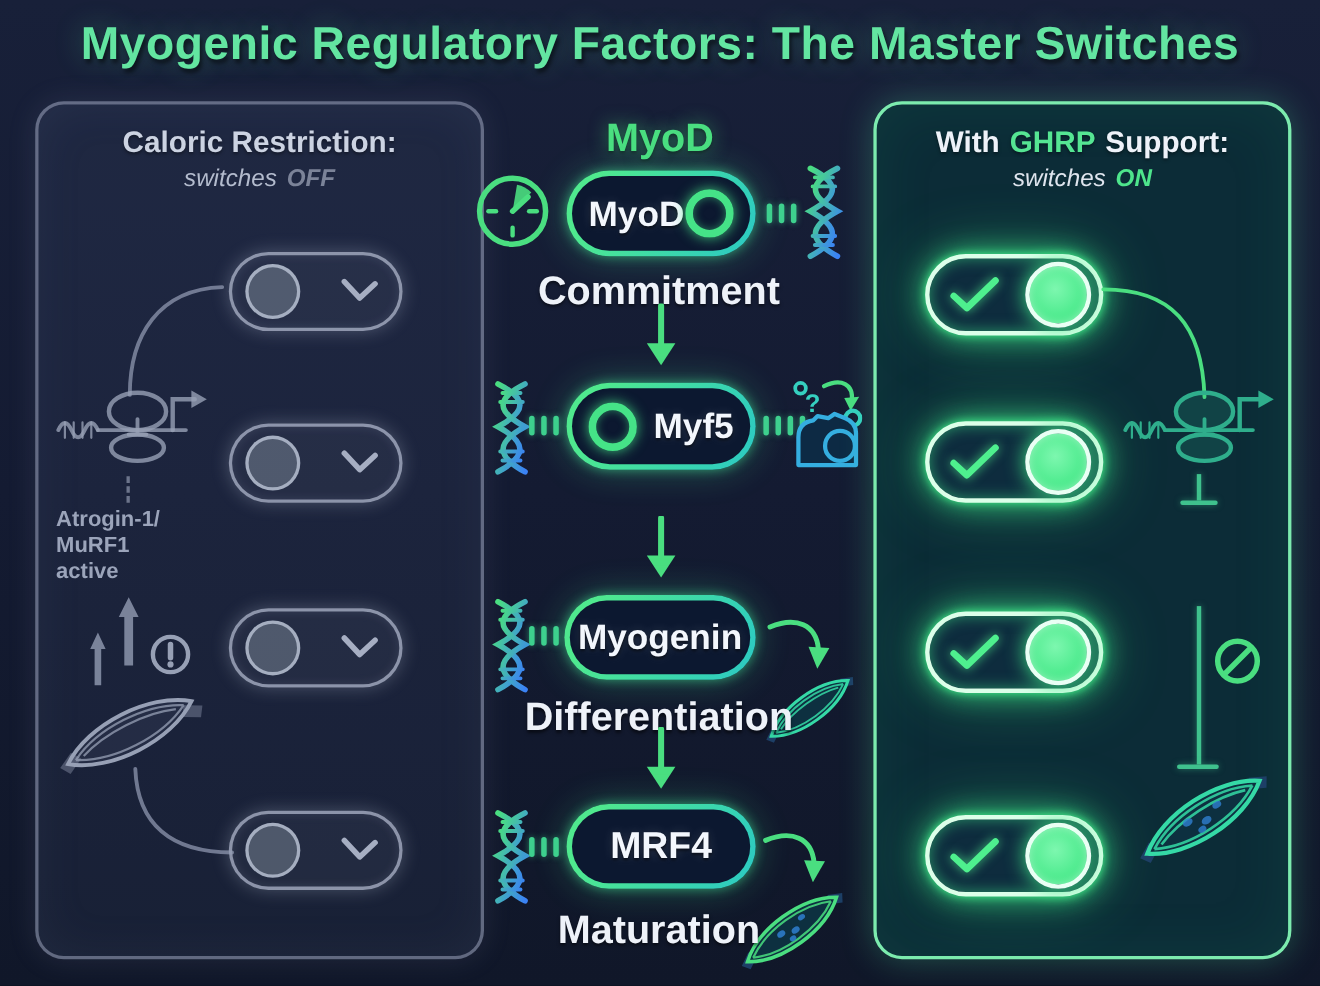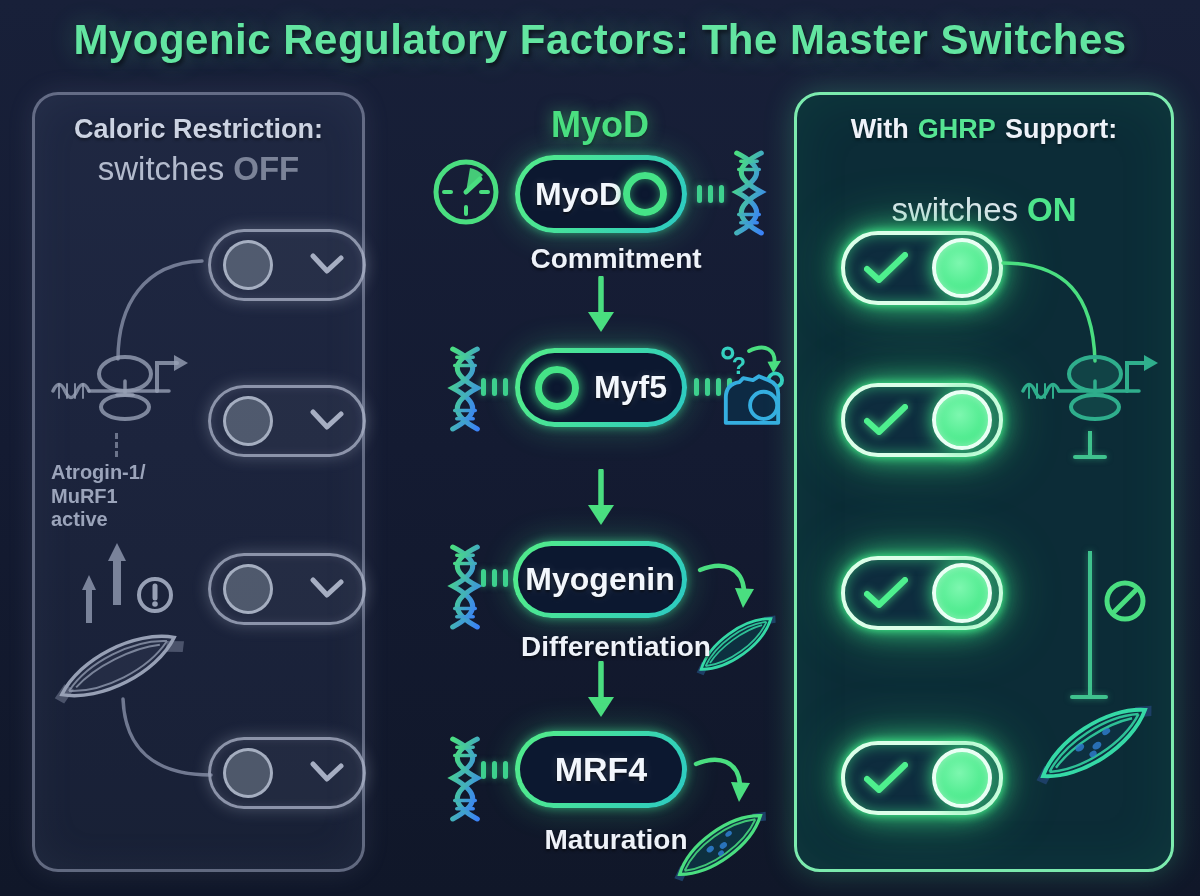--- a/index.html
+++ b/index.html
@@ -10,39 +10,39 @@
   }
   
   .title{
     position:absolute;top:16px;left:0;width:100%;text-align:center;
     font-size:42px;font-weight:700;color:#63e5a1;letter-spacing:.5px;
     text-shadow:2px 3px 4px rgba(0,0,0,.55),0 0 26px rgba(90,230,160,.30);
   }
   
   .panel{position:absolute;top:92px;height:780px;border-radius:26px;box-sizing:border-box;}
   .panel-left{
-    left:32px;width:333px;
+    left:32px;width:408px;
     border:3px solid rgba(158,166,190,.55);
     background:rgba(88,98,136,.13);
     box-shadow:0 0 26px rgba(140,150,185,.14), inset 0 0 46px rgba(140,150,185,.07);
   }
   .panel-right{
     left:794px;width:380px;
     border:3px solid #7cebae;
     background:#0c2c37;
     box-shadow:0 0 30px rgba(80,235,160,.28), inset 0 0 55px rgba(40,190,125,.10);
   }
   .panel-head{position:absolute;top:16px;left:0;width:100%;text-align:center;line-height:1.35;}
   .ph-l1{font-size:27px;font-weight:700;color:#ccd3e2;text-shadow:0 2px 3px rgba(0,0,0,.4);}
-  .ph-l2{font-size:33px;color:#b3bbcd;}
+  .ph-l2{font-size:22px;color:#b3bbcd;font-style:italic;}
   .ph-off{font-weight:700;color:#7b8398;margin-left:9px;}
   .ph-white{color:#eef2f9;}
   .ph-accent{color:#55e593;margin:0 9px;}
   .ph-on{font-weight:700;color:#4ee58c;margin-left:9px;}
-  .pr-l2{color:#dfe5ee;margin-top:41px;}
+  .pr-l2{color:#dfe5ee;}
   
   .sw{position:absolute;display:flex;align-items:center;box-sizing:border-box;}
   .sw-off{
     width:158px;height:72px;border-radius:36px;
     border:3px solid rgba(176,184,204,.75);
     background:rgba(210,218,238,.05);
     box-shadow:0 0 16px rgba(205,215,235,.28), inset 0 0 10px rgba(205,215,235,.12);
   }
   .sw-off .knob{
     width:44px;height:44px;margin-left:12px;border-radius:50%;
@@ -85,22 +85,22 @@
     font-size:32px;font-weight:700;color:#f3f7fd;
     text-shadow:0 2px 3px rgba(0,0,0,.6),0 0 10px rgba(255,255,255,.15);
   }
   .factor.big{font-size:34px;}
   .knob-ring{
     width:44px;height:44px;border-radius:50%;flex:none;
     border:7px solid #45e387;box-sizing:border-box;
     box-shadow:0 0 12px rgba(69,227,135,.85), inset 0 0 8px rgba(69,227,135,.5);
   }
   .stage-label{
-    position:absolute;left:446px;width:340px;text-align:center;
-    font-size:28px;font-weight:600;color:#eef2f9;
+    position:absolute;left:429px;width:340px;text-align:center;
+    font-size:36px;font-weight:600;color:#eef2f9;
     text-shadow:0 2px 3px rgba(0,0,0,.55);
   }
   .dashes{position:absolute;display:flex;gap:6px;align-items:center;}
   .dash{width:5px;height:18px;border-radius:3px;background:#3ed08e;box-shadow:0 0 6px rgba(62,208,142,.6);}
   .abs{position:absolute;}
   .annot{
     position:absolute;text-align:left;line-height:1.18;
     font-size:20px;font-weight:600;
   }
   .annot-gray{color:#9ba4ba;}

